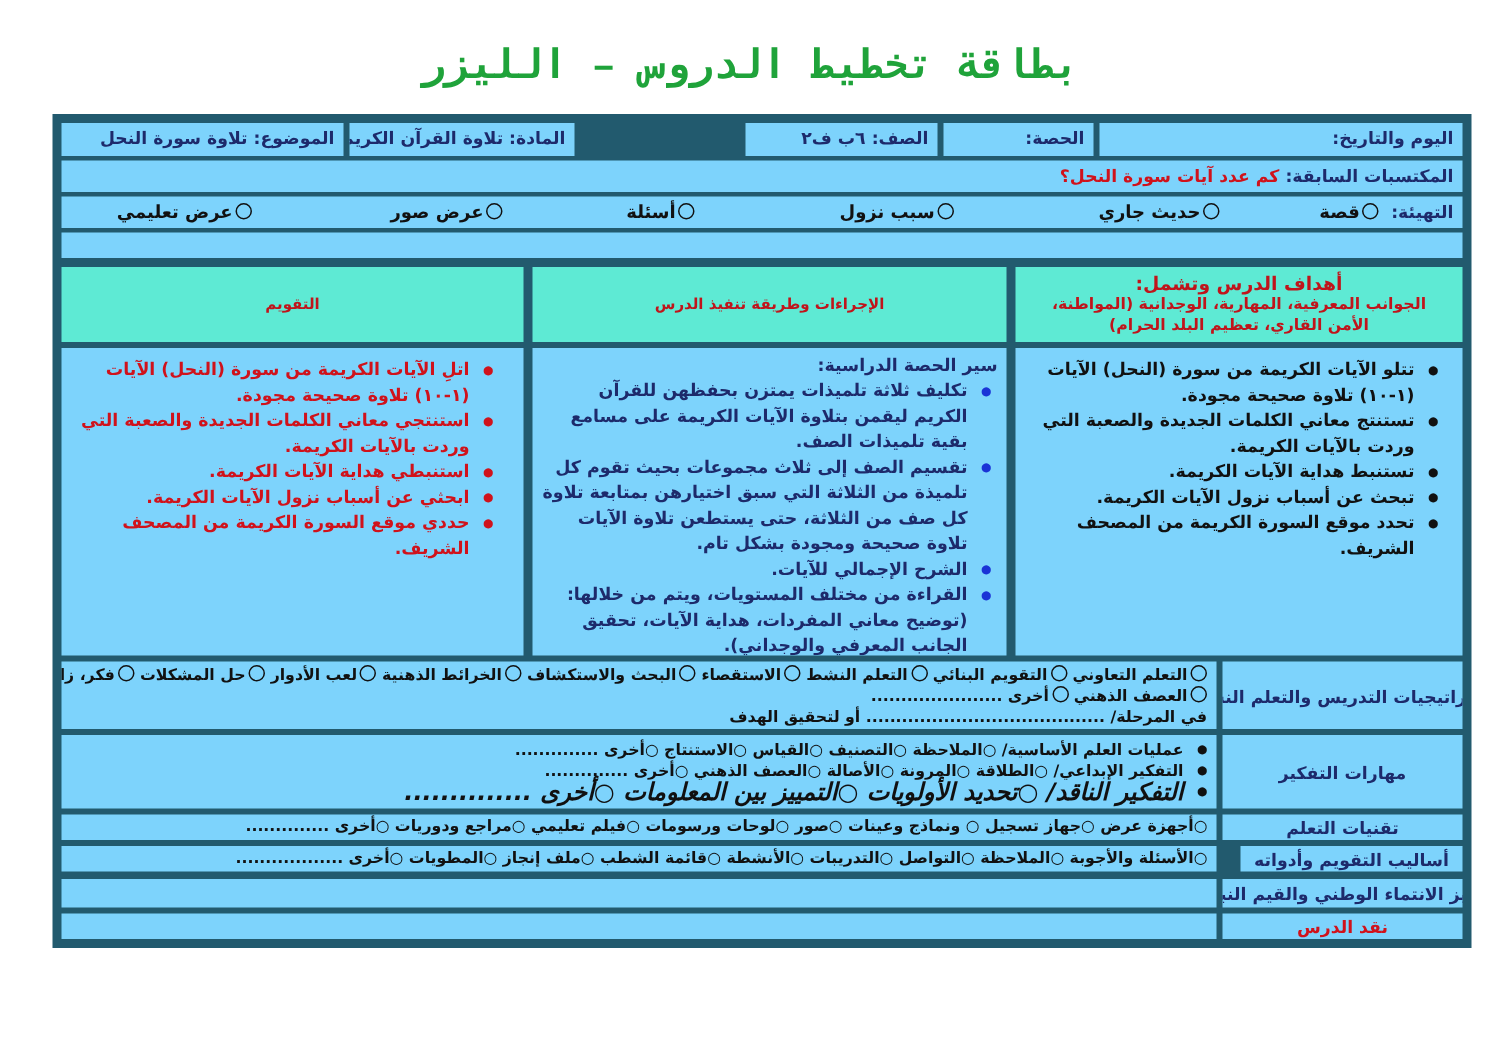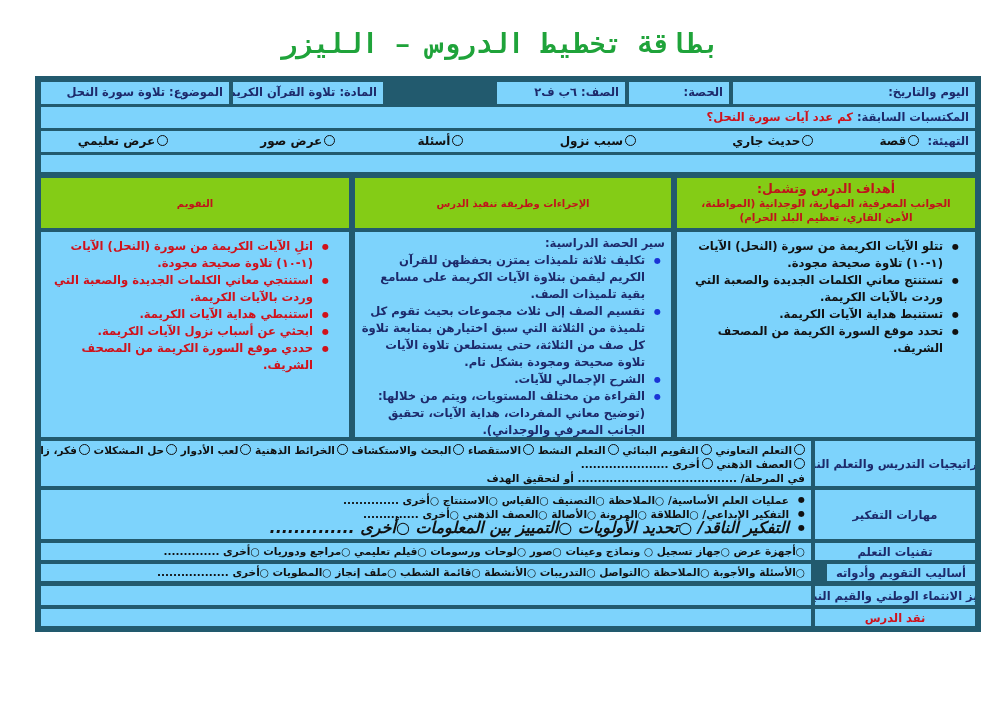--- a/index.html
+++ b/index.html
@@ -1,20 +1,20 @@
 <!DOCTYPE html>
 <html><head>
 <meta charset="utf-8">
 <style>
   html, body { margin:0; padding:0; background:#ffffff; }
   body { width:1000px; height:707px; position:relative; font-family:"DejaVu Sans", sans-serif; direction:rtl; overflow:hidden; }
   .title { position:absolute; top:28px; left:0; width:1000px; text-align:center; color:#1fa33a; font-weight:bold; font-size:27px; font-family:Liberation Mono, monospace; }
   .frame { position:absolute; left:35px; top:76px; width:946px; height:556px; background:#225a6e; }
   .cell { position:absolute; background:#7dd3fc; box-sizing:border-box; color:#1d2a6b; font-weight:bold; font-size:11.5px; overflow:hidden; white-space:nowrap; }
-  .light { background:#84cc16; }
+  .light { background:#5eead4; }
   .red { color:#d0121b; }
   .black { color:#111; }
   .rowtext { padding:0 6px; line-height:20px; }
   .opt { display:inline-block; margin-left:58px; }
   .circle { display:inline-block; width:9px; height:9px; border:1.3px solid #111; border-radius:50%; vertical-align:-1px; margin-left:2px; }
   ul { margin:0; padding:0 18px 0 0; list-style:none; }
   li { position:relative; white-space:normal; line-height:17px; font-size:11.6px; }
   li::before { content:"●"; position:absolute; right:-16px; font-size:8px; top:0; }
   li.blue::before { color:#1a33d6; }
   li.redb::before { color:#d0121b; }
@@ -71,20 +71,21 @@
     <div style="font-size:10.5px; padding:0 14px;">الجوانب المعرفية، المهارية، الوجدانية (المواطنة، الأمن القاري، تعظيم البلد الحرام)</div>
   </div>
   <div class="cell light side-label" style="right:310px; top:102px; width:316px; height:50px; color:#c0141b; font-size:10px;">الإجراءات وطريقة تنفيذ الدرس</div>
   <div class="cell light side-label" style="right:632px; top:102px; width:308px; height:50px; color:#c0141b; font-size:10px;">التقويم</div>
 
   <div class="cell" style="right:6px; top:156px; width:298px; height:205px; padding:6px 14px 0 6px;">
     <ul class="black" style="color:#111;">
       <li class="blk">تتلو الآيات الكريمة من سورة (النحل) الآيات (١-١٠) تلاوة صحيحة مجودة.</li>
       <li class="blk">تستنتج معاني الكلمات الجديدة والصعبة التي وردت بالآيات الكريمة.</li>
       <li class="blk">تستنبط هداية الآيات الكريمة.</li>
+      <li class="blk">تبحث عن أسباب نزول الآيات الكريمة.</li>
       <li class="blk">تحدد موقع السورة الكريمة من المصحف الشريف.</li>
     </ul>
   </div>
 
   <div class="cell" style="right:310px; top:156px; width:316px; height:205px; padding:3px 6px 0 6px;">
     <div style="line-height:17px; font-size:11.6px; color:#1d2a6b;">سير الحصة الدراسية:</div>
     <ul style="color:#1d2a6b; padding-right:20px;">
       <li class="blue">تكليف ثلاثة تلميذات يمتزن بحفظهن للقرآن الكريم ليقمن بتلاوة الآيات الكريمة على مسامع بقية تلميذات الصف.</li>
       <li class="blue">تقسيم الصف إلى ثلاث مجموعات بحيث تقوم كل تلميذة من الثلاثة التي سبق اختيارهن بمتابعة تلاوة كل صف من الثلاثة، حتى يستطعن تلاوة الآيات تلاوة صحيحة ومجودة بشكل تام.</li>
       <li class="blue">الشرح الإجمالي للآيات.</li>

